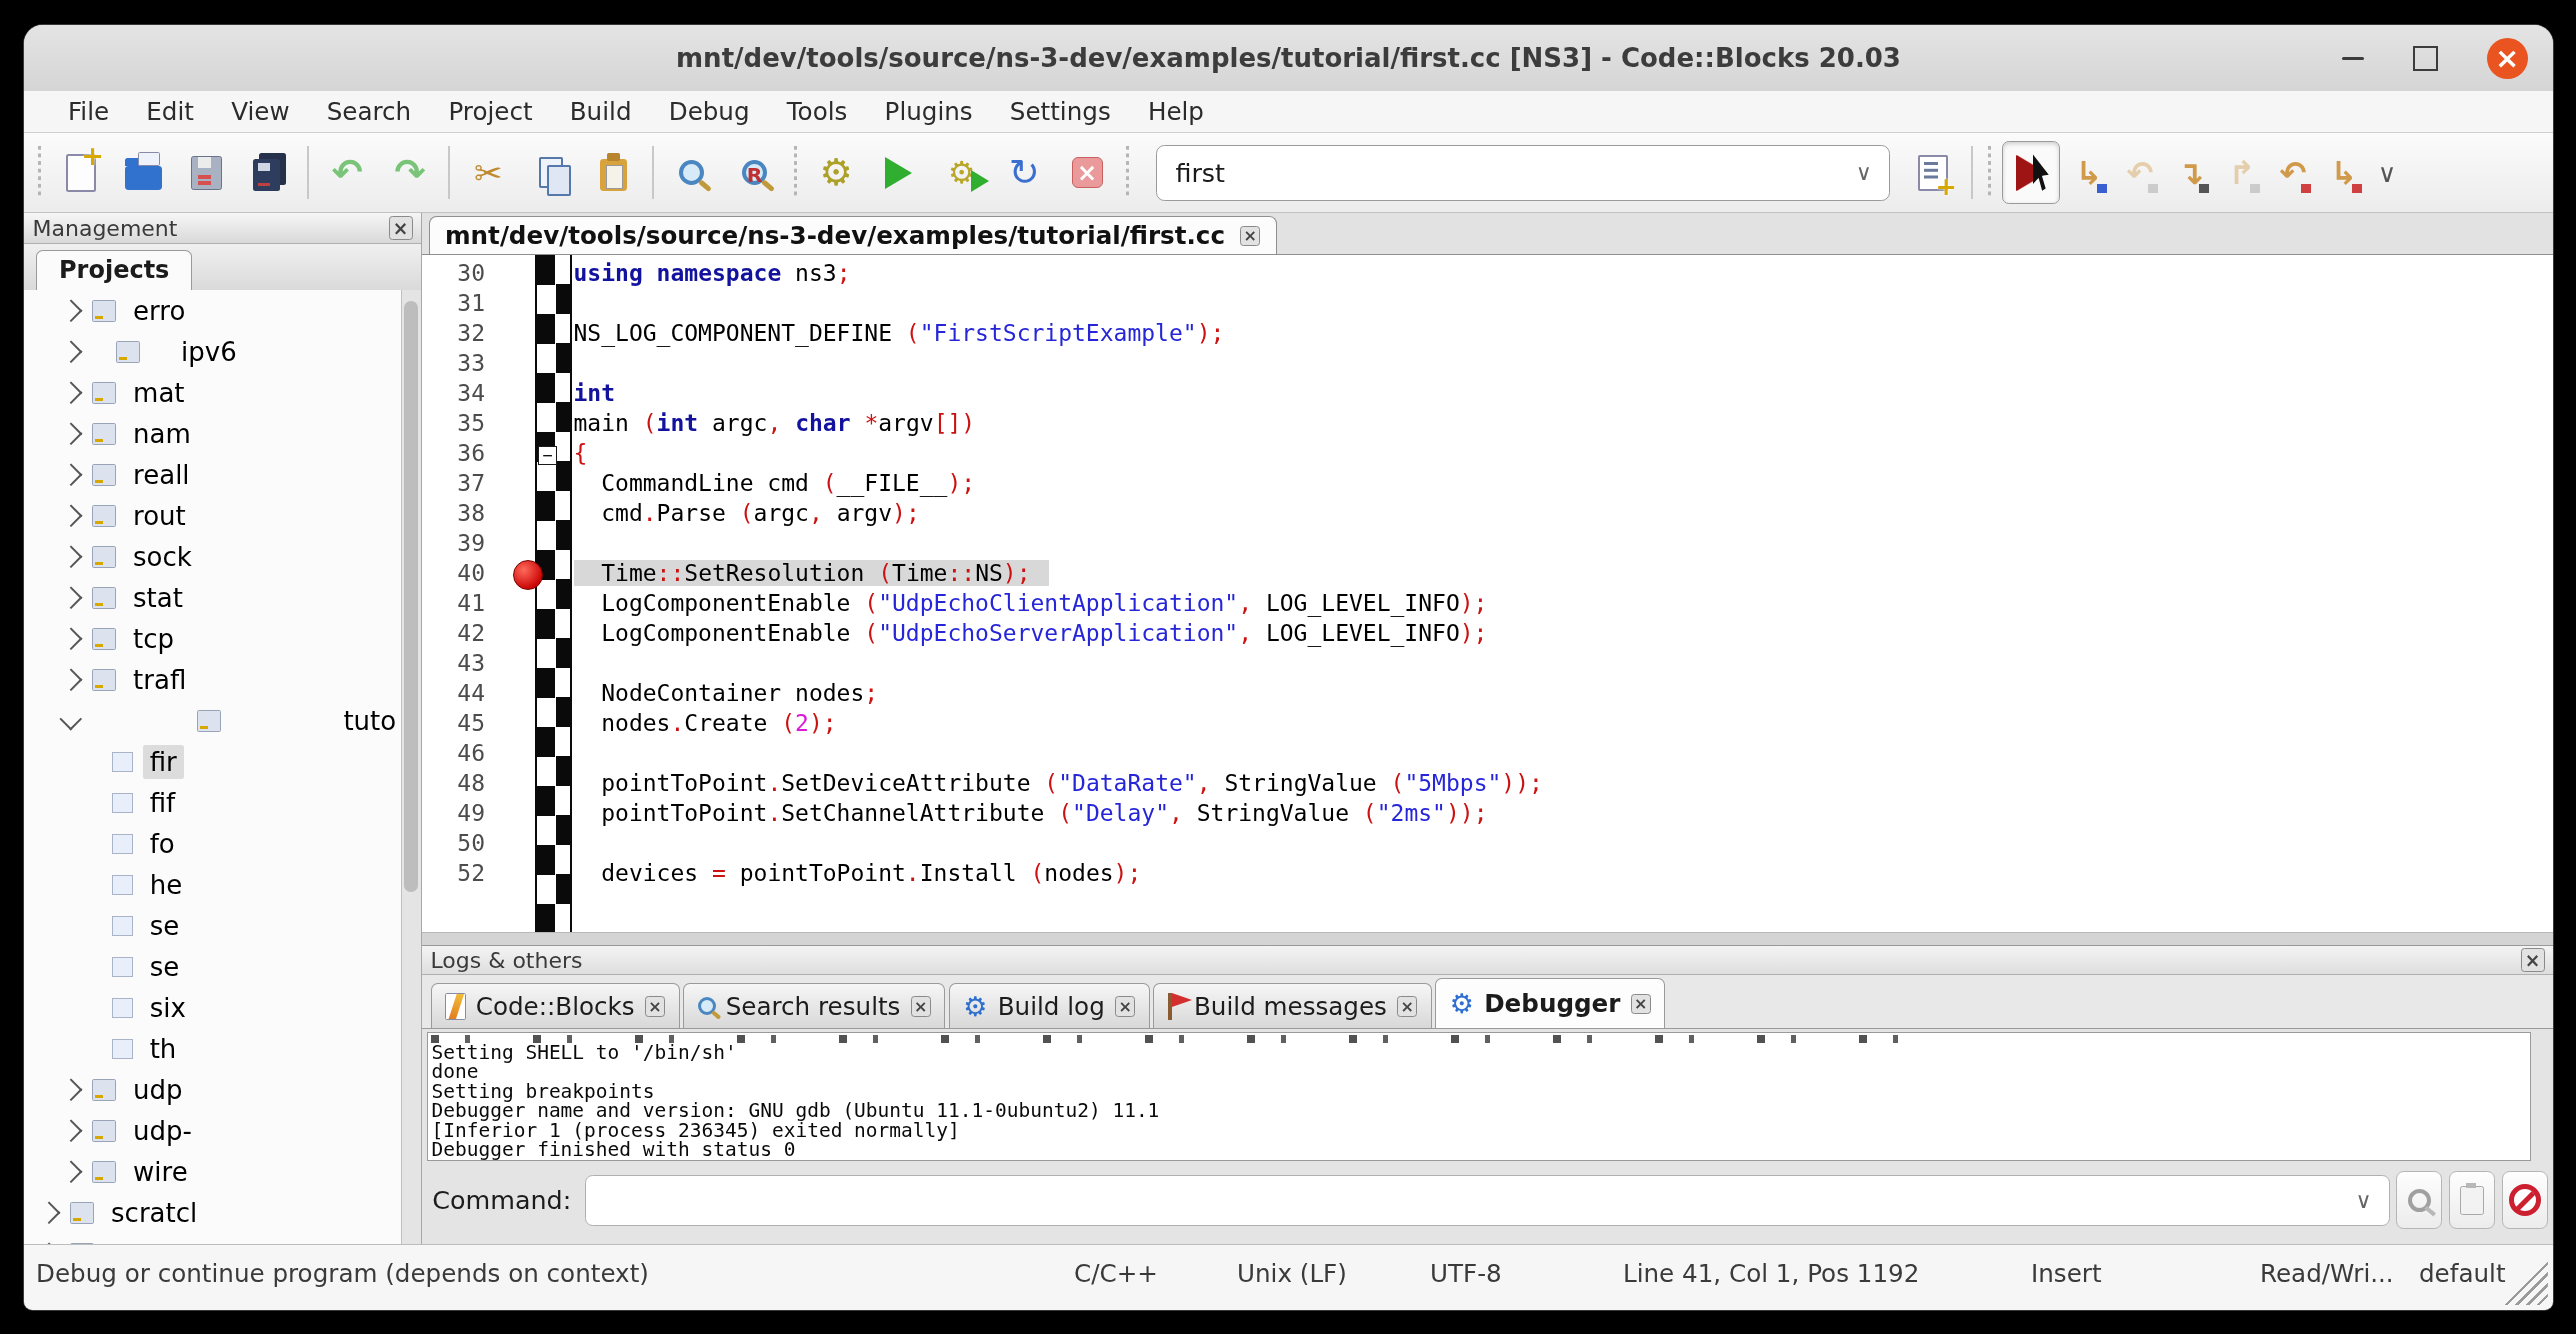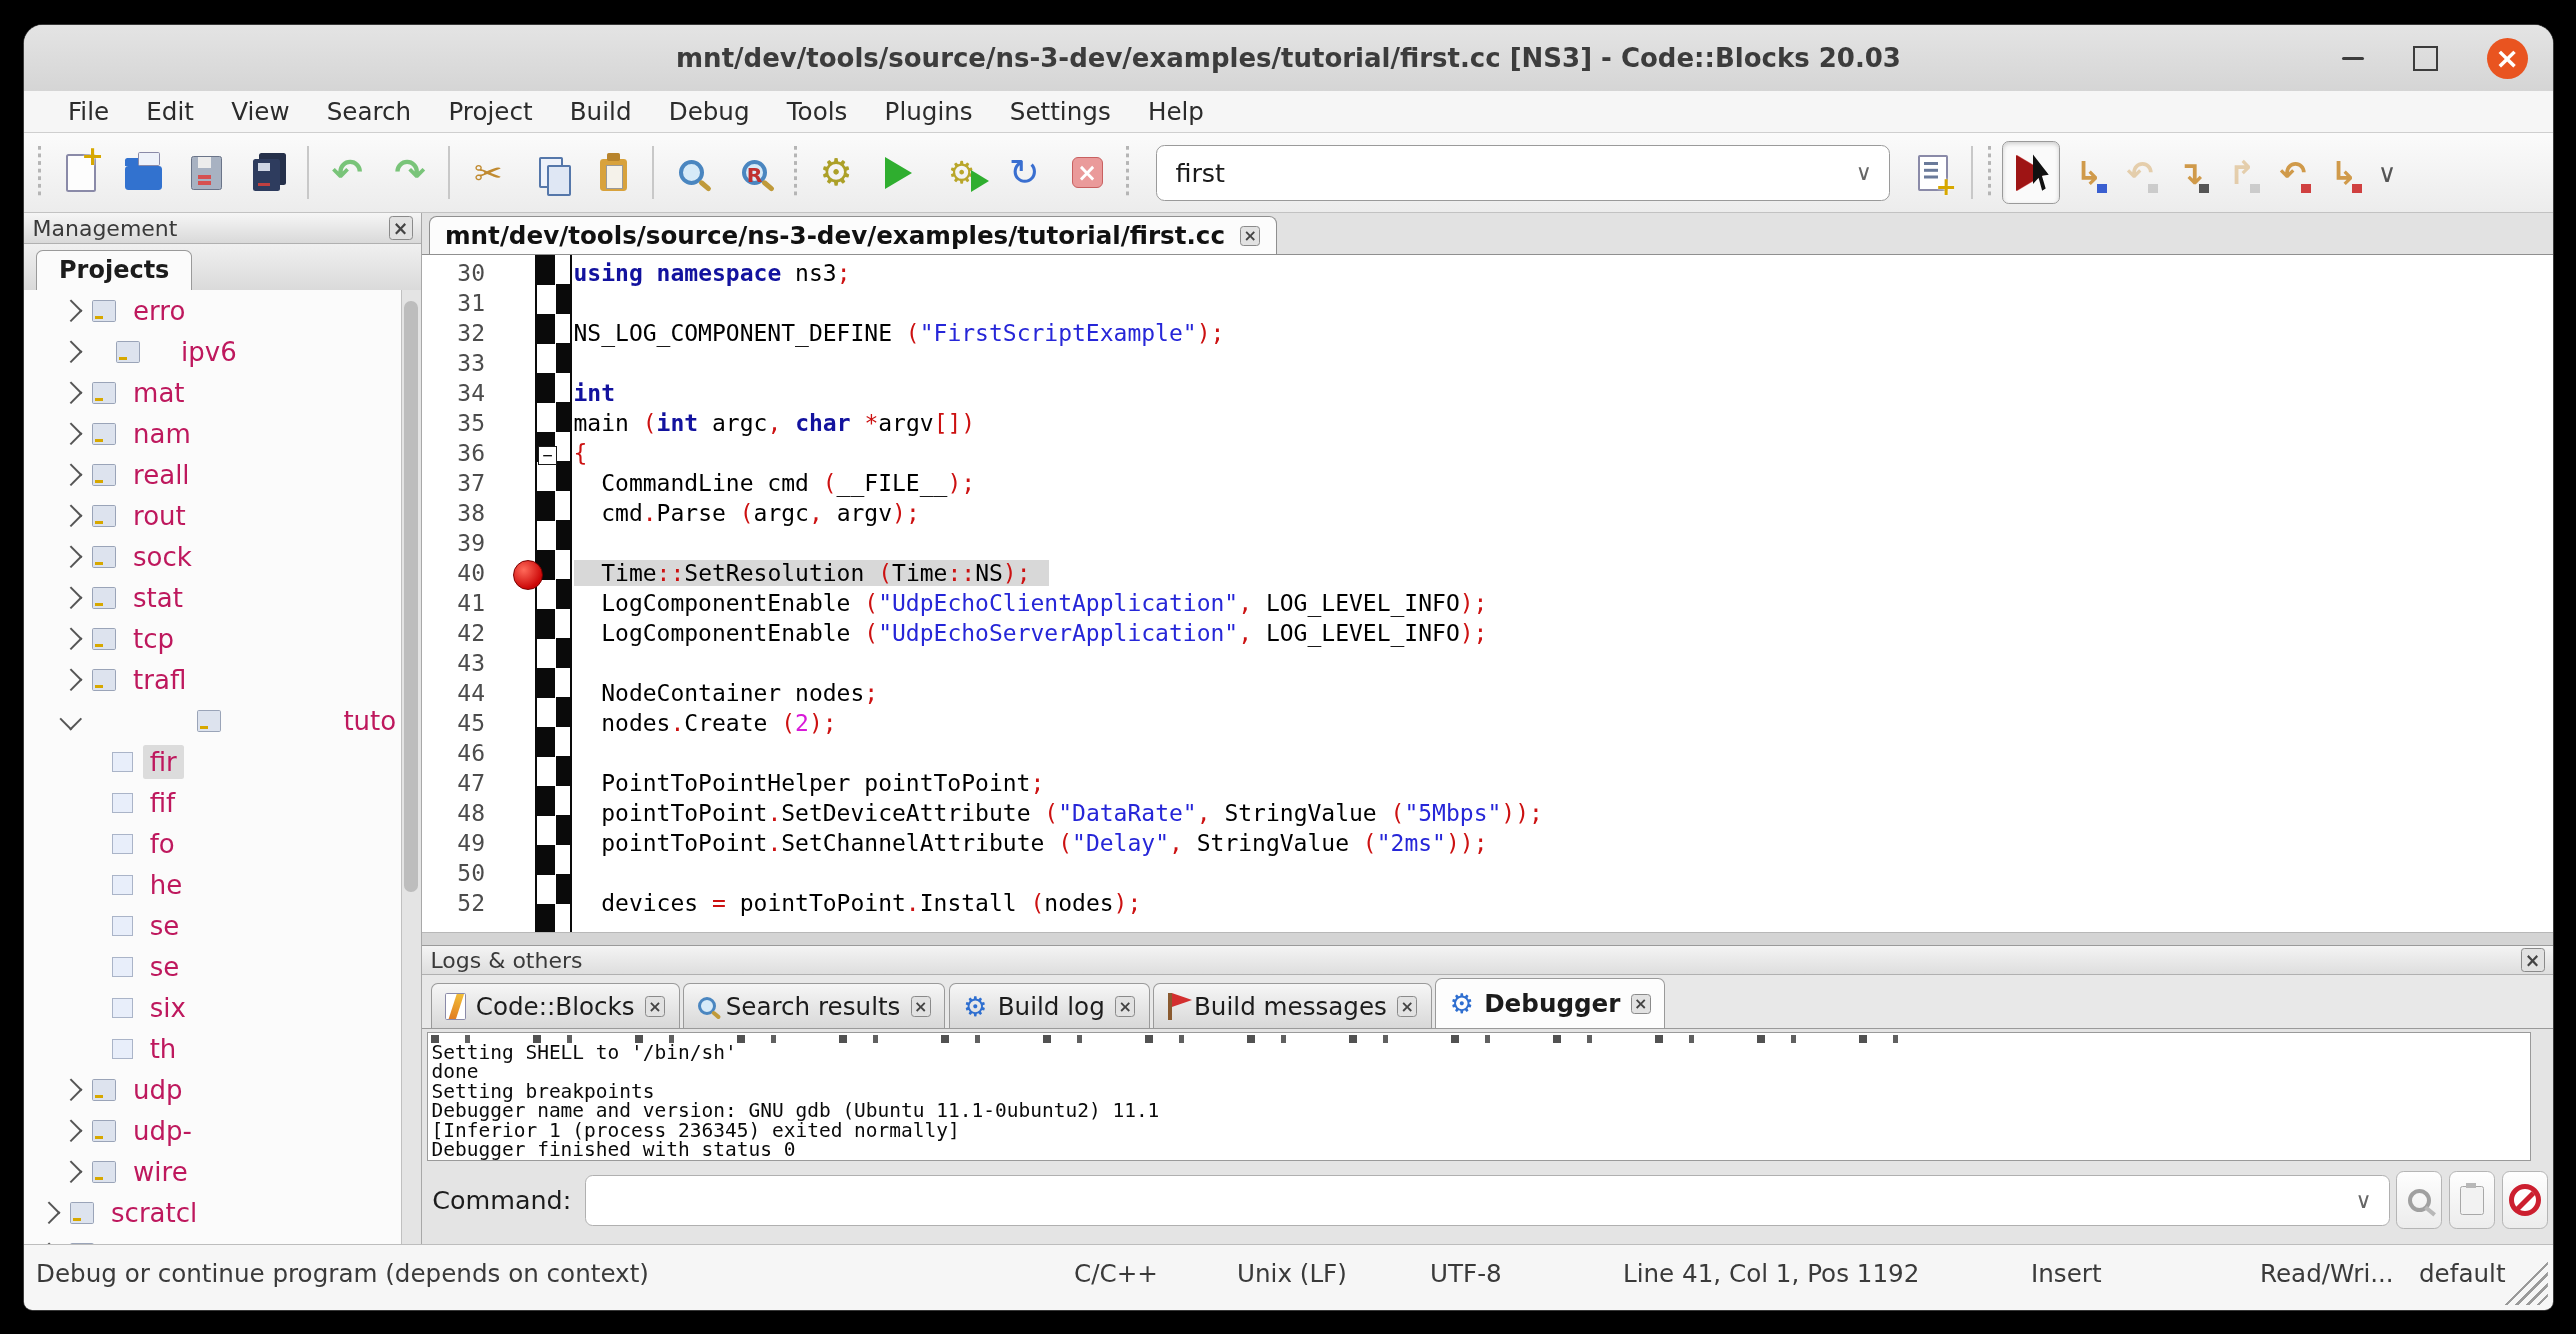--- a/index.html
+++ b/index.html
@@ -73,21 +73,21 @@
   .mgmt{position:absolute;left:0;top:188px;width:398px;height:1031px;background:#ececec;border-right:1.7px solid #a8a8a8;box-sizing:border-box;}
   .mgmt-header{height:30.5px;background:linear-gradient(#f6f6f6,#d9d9d9);border-bottom:0.8px solid #b0b0b0;display:flex;align-items:center;padding:0 8.5px;box-sizing:border-box;}
   .mgmt-title{font-size:22px;color:#3a3a3a;flex:1;}
   .closebox{width:24px;height:24px;border:1.7px solid #8a8a8a;border-radius:3.4px;background:#e2e2e2;color:#444;display:flex;align-items:center;justify-content:center;font-size:18.6px;font-weight:bold;box-sizing:border-box;}
   .closebox.sm{width:20.3px;height:20.3px;font-size:16px;}
   .mgmt-tabs{height:46px;background:linear-gradient(#f0f0f0,#dadada);border-bottom:0.8px solid #9a9a9a;display:flex;align-items:flex-end;padding-left:12px;}
   .ptab{height:39px;background:#fbfbfb;border:1.7px solid #9a9a9a;border-bottom:none;border-radius:6.8px 6.8px 0 0;padding:0 22px;display:flex;align-items:center;font-size:24px;font-weight:bold;color:#1c1c1c;}
   .tree{position:absolute;left:0;top:77px;bottom:0;width:379px;background:#fbfbfb;overflow:hidden;}
   .tree-scroll{position:absolute;right:0;top:77px;bottom:0;width:18.6px;background:#e4e4e4;border-left:0.8px solid #c0c0c0;}
   .tree-thumb{position:absolute;left:1.7px;top:10.2px;width:14.4px;height:62%;background:#bdbdbd;border-radius:6.8px;}
-  .trow{height:41px;display:flex;align-items:center;font-size:26px;color:#be185d;white-space:nowrap;}
+  .trow{height:41px;display:flex;align-items:center;font-size:26px;color:#000000;white-space:nowrap;}
   .chev{width:13.5px;height:13.5px;border-right:2.5px solid #555;border-bottom:2.5px solid #555;display:inline-block;margin:0 13.5px 0 5.1px;flex:none;}
   .chev.r{transform:rotate(-45deg);}
   .chev.d{transform:rotate(45deg);margin-top:-5.1px;}
   .chev.none{border:none;}
   .tico-folder{width:22px;height:20.3px;background:#dde3ee;border:1.7px solid #9aa4b8;border-radius:1.7px;margin-right:10.2px;flex:none;position:relative;}
   .tico-folder::after{content:'';position:absolute;left:1.7px;bottom:1.7px;width:8.5px;height:3.4px;background:#d7a800;}
   .tico-file{width:18.6px;height:18.6px;background:#e8eefa;border:1.7px solid #aab4c8;margin-right:10.2px;flex:none;}
   .trow .lbl{padding:1.7px 6.8px;}
   .trow.sel .lbl{background:#dcdcdc;border-radius:2.5px;}
 
@@ -512,25 +512,20 @@
             <span class="ln">45</span>
             <span class="cmargin"></span>
             <span class="ccode"><span class="idt">  nodes</span><span class="pun">.</span><span class="idt">Create </span><span class="pun">(</span><span class="num">2</span><span class="pun">);</span></span>
           </div>
           <div class="crow">
             <span class="ln">46</span>
             <span class="cmargin"></span>
             <span class="ccode"></span>
           </div>
           <div class="crow">
-            <span class="ln">47</span>
-            <span class="cmargin"></span>
-            <span class="ccode"><span class="idt">  PointToPointHelper pointToPoint</span><span class="pun">;</span></span>
-          </div>
-          <div class="crow">
             <span class="ln">48</span>
             <span class="cmargin"></span>
             <span class="ccode"><span class="idt">  pointToPoint</span><span class="pun">.</span><span class="idt">SetDeviceAttribute </span><span class="pun">(</span><span class="str">"DataRate"</span><span class="pun">,</span><span class="idt"> StringValue </span><span class="pun">(</span><span class="str">"5Mbps"</span><span class="pun">));</span></span>
           </div>
           <div class="crow">
             <span class="ln">49</span>
             <span class="cmargin"></span>
             <span class="ccode"><span class="idt">  pointToPoint</span><span class="pun">.</span><span class="idt">SetChannelAttribute </span><span class="pun">(</span><span class="str">"Delay"</span><span class="pun">,</span><span class="idt"> StringValue </span><span class="pun">(</span><span class="str">"2ms"</span><span class="pun">));</span></span>
           </div>
           <div class="crow">

